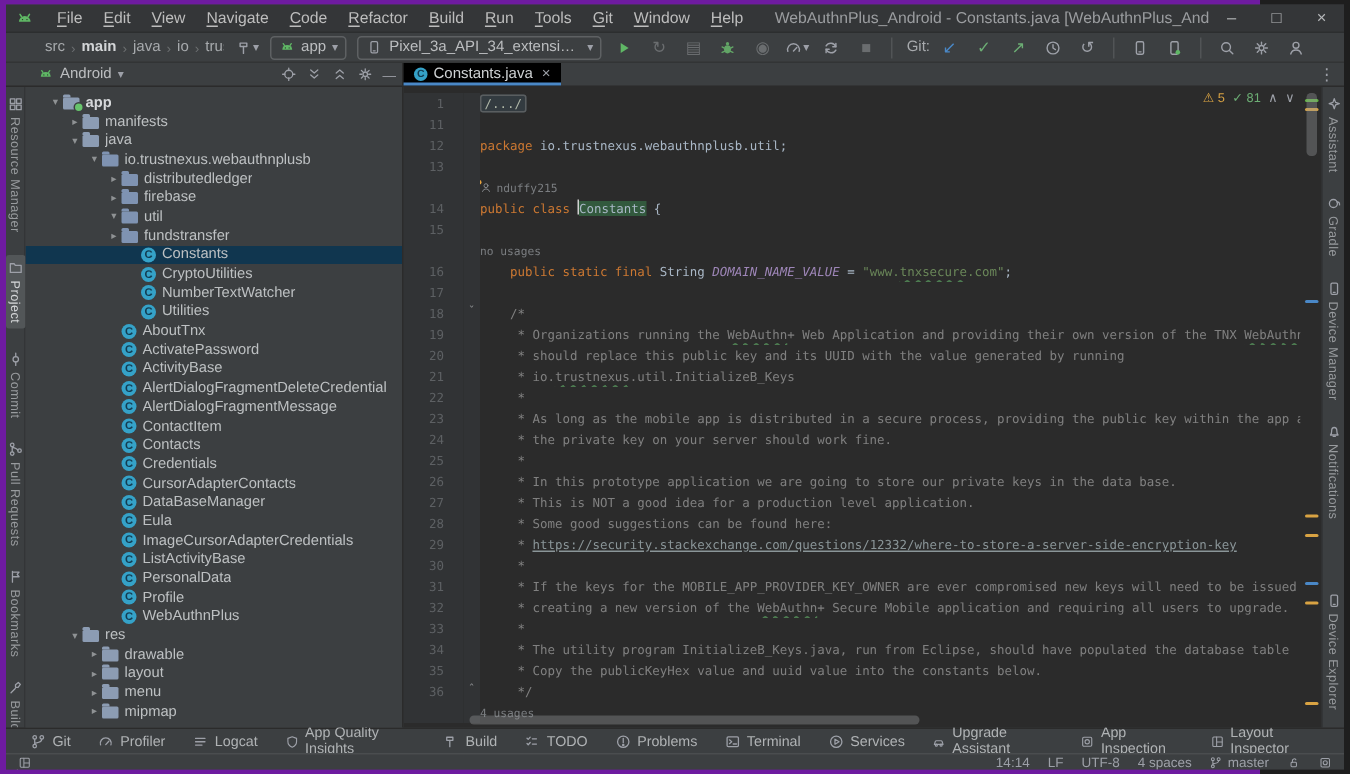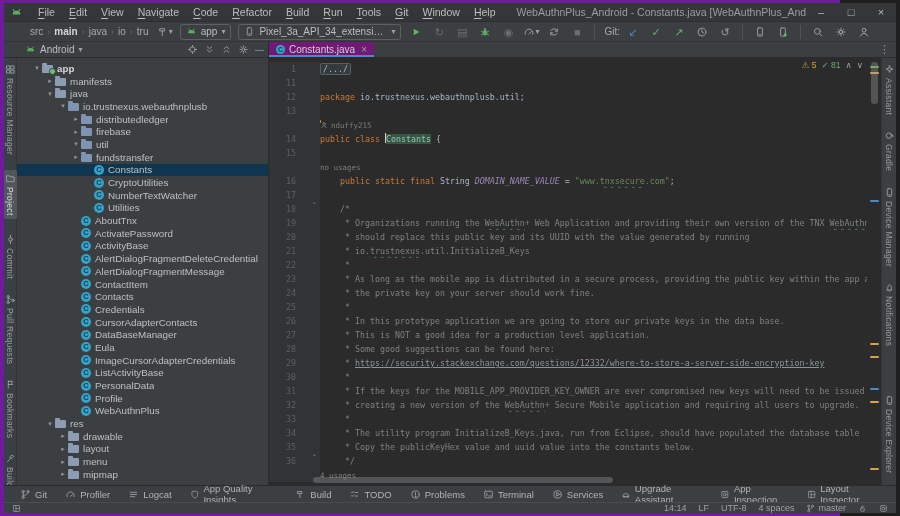--- a/index.html
+++ b/index.html
@@ -40,21 +40,21 @@
 
   
   .tabrow{height:16px;display:flex;align-items:stretch;background:#3c3f41;flex:0 0 auto;
     border-bottom:1px solid #2b2b2b;}
   .corner{width:13px;flex:0 0 auto;}
   .panel-header{width:252px;flex:0 0 auto;display:flex;align-items:center;padding:0 4px 0 8px;
     border-right:1px solid #2b2b2b;color:#bcbec0;font-size:10px;gap:4px;}
   .ph-icons{margin-left:auto;display:flex;align-items:center;gap:6px;color:#9da0a8;}
   .ph-ico{display:inline-flex;align-items:center;}
   .tabstrip{flex:1;display:flex;align-items:stretch;position:relative;}
-  .tab{display:flex;align-items:center;gap:4px;padding:0 7px;background:#701a75;position:relative;
+  .tab{display:flex;align-items:center;gap:4px;padding:0 7px;background:#000000;position:relative;
     color:#cfd2d4;font-size:10px;}
   .tab .underline{position:absolute;left:0;right:0;bottom:0;height:2px;background:#4a88c7;}
   .tab-close{color:#9da0a8;font-size:10px;margin-left:2px;}
   .tab-more{margin-left:auto;color:#9da0a8;font-size:11px;display:flex;align-items:center;padding:0 6px;}
 
   
   .main{flex:1;display:flex;min-height:0;}
   .stripe{width:13px;flex:0 0 auto;display:flex;flex-direction:column;align-items:center;
     padding-top:6px;gap:15px;background:#3c3f41;}
   .stripe.left{border-right:1px solid #333537;}

